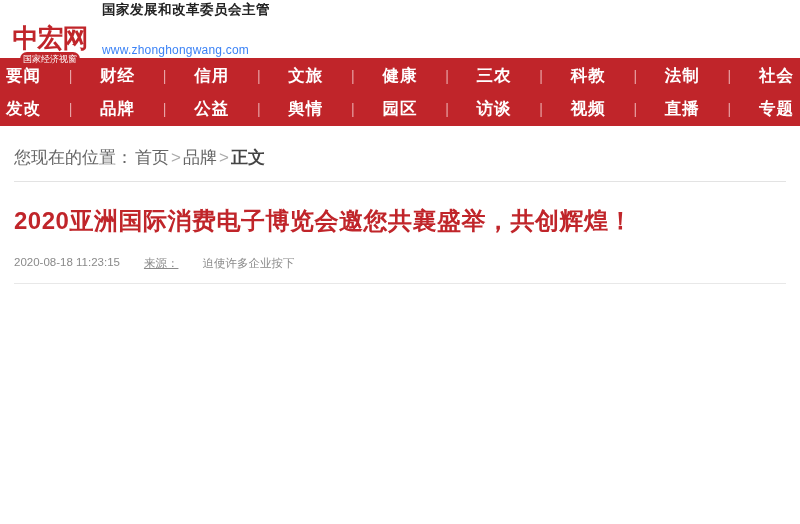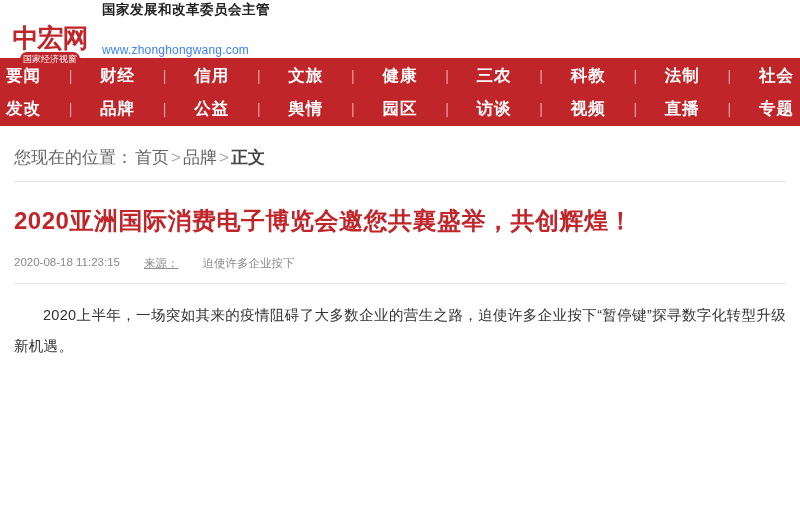--- a/index.html
+++ b/index.html
@@ -223,17 +223,16 @@
     <h1 class="headline">2020亚洲国际消费电子博览会邀您共襄盛举，共创辉煌！</h1>
 
     <div class="meta">
       <span>2020-08-18 11:23:15</span>
       <span class="src-label">来源：</span>
       <span class="src-name">迫使许多企业按下</span>
     </div>
     <div class="meta-rule"></div>
 
     <div class="body-text">
-      <p>2020上半年，一场突如其来的疫情阻碍了大多数企业的营生之路，迫使许多企业按下“暂停键”探寻数字化转型升级新机遇。</p>
     </div>
   </div>
 
 </div>
 
 </body></html>

